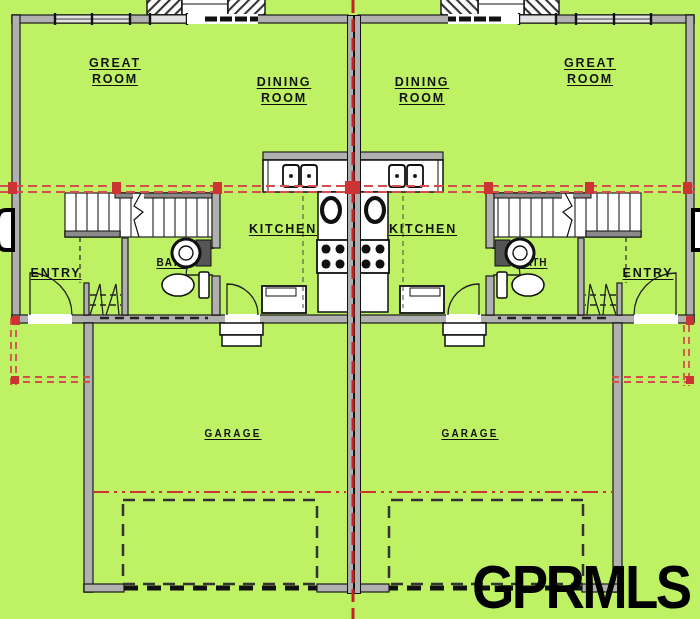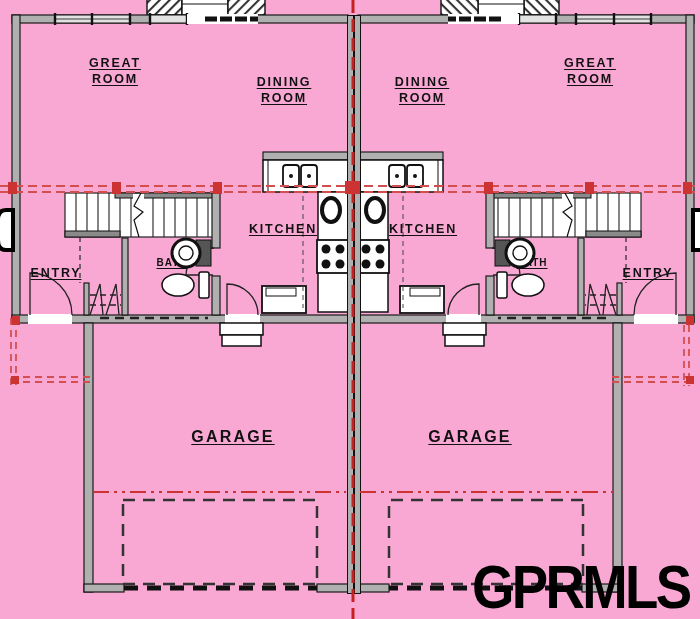--- a/index.html
+++ b/index.html
@@ -1,27 +1,27 @@
 <!DOCTYPE html>
 <html><head>
 <meta charset="utf-8">
 <style>
   html,body{margin:0;padding:0;background:#fff;}
-  #plan{position:relative;width:700px;height:619px;background:#f9a8d4;overflow:hidden;
+  #plan{position:relative;width:700px;height:619px;background:#bef264;overflow:hidden;
         font-family:"Liberation Sans", sans-serif;}
   .unit{position:absolute;top:0;width:352px;height:619px;z-index:2;}
   .unit.right{left:354px;transform:scaleX(-1);}
   .unit.left{left:0;}
   .pw{position:absolute;top:15px;height:577px;width:5px;background:#b0b0b0;
       border:1px solid #111;z-index:3;}
   .room-label{position:absolute;transform:translateX(-50%);text-align:center;color:#111;
       font-weight:bold;font-size:12.5px;letter-spacing:1.8px;line-height:1.3;z-index:5;white-space:nowrap;}
   .room-label span{display:block;text-decoration:underline;text-underline-offset:2px;}
   .room-label.small{font-size:10px;letter-spacing:1px;z-index:1;}
-  .room-label.garage{font-size:16px;letter-spacing:2.2px;}
+  .room-label.garage{font-size:10px;letter-spacing:2.2px;}
   #redlines{position:absolute;left:0;top:0;z-index:4;pointer-events:none;}
   #watermark{position:absolute;left:472px;top:556px;z-index:6;color:#000;
       font-weight:bold;font-size:62px;letter-spacing:-3px;transform:scaleX(0.88);
       transform-origin:left top;line-height:1;}
 </style>
 </head>
 <body>
 
 <div id="plan">
 

